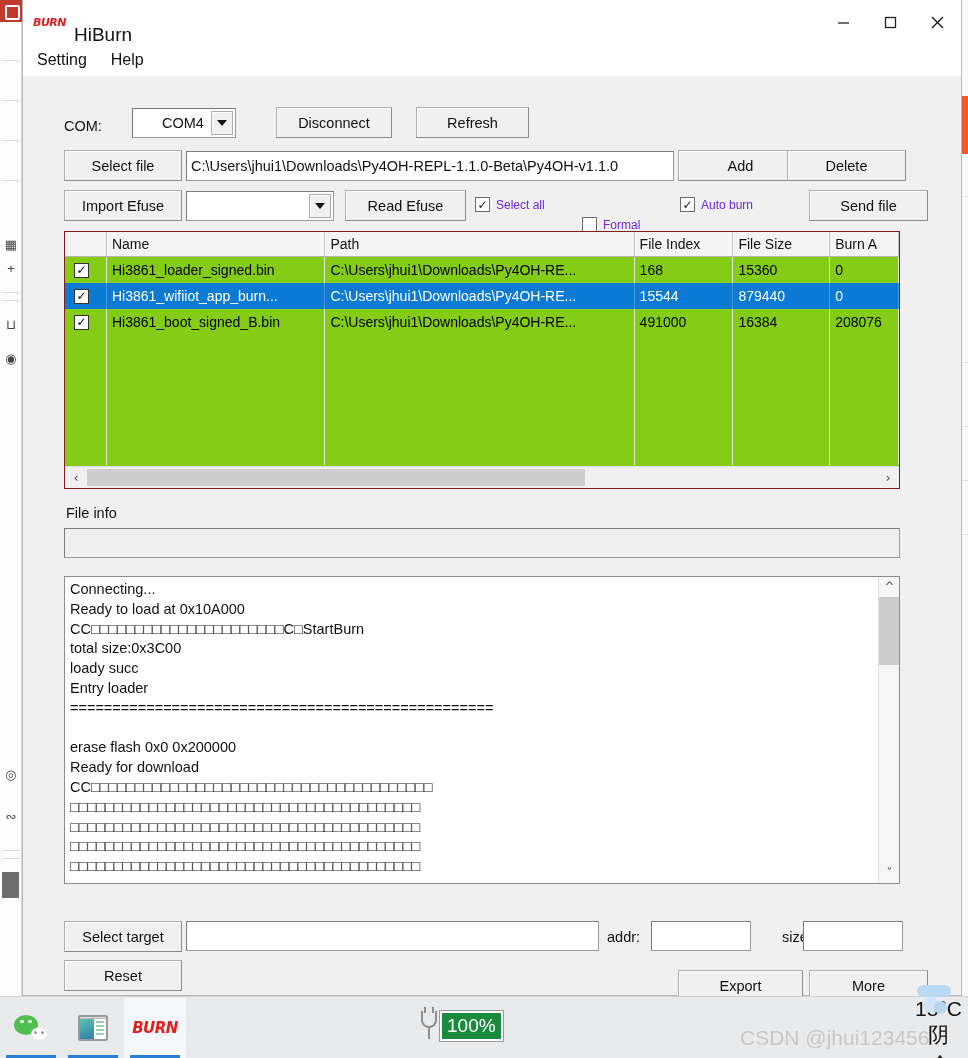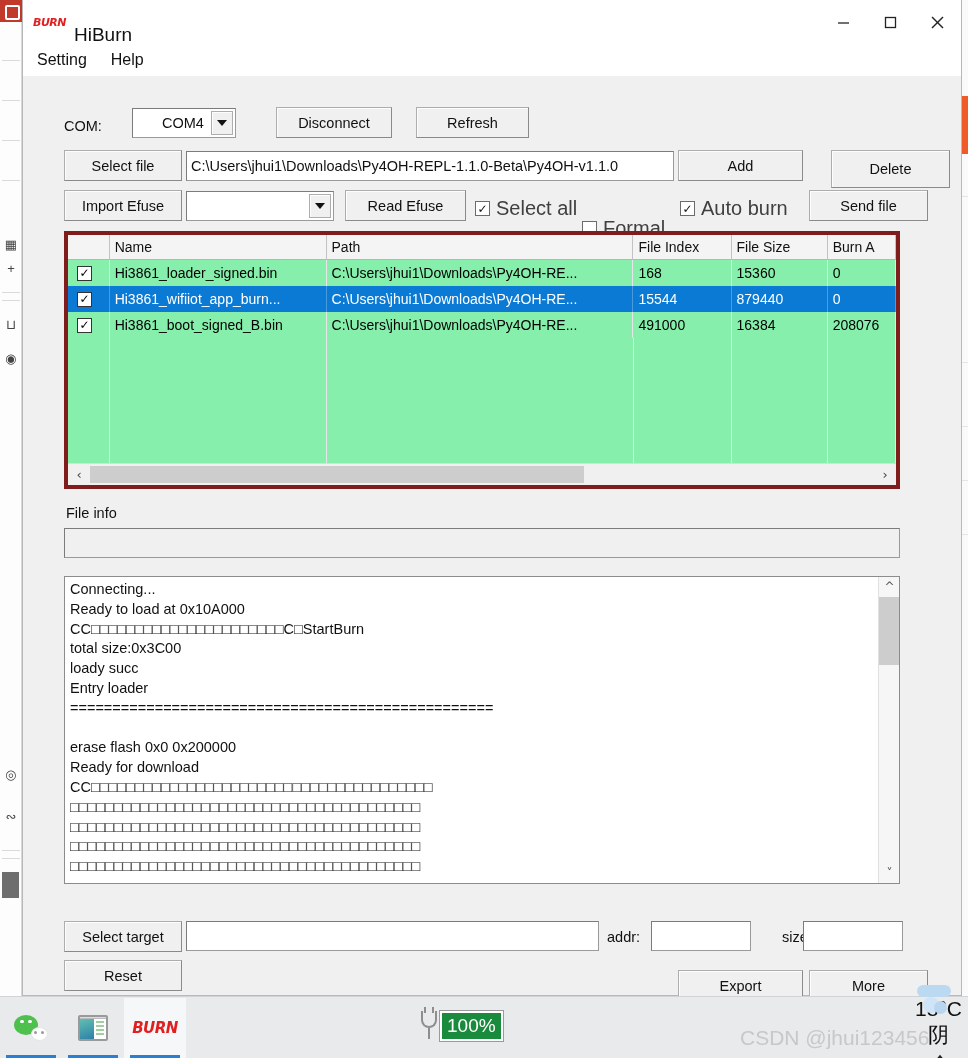--- a/index.html
+++ b/index.html
@@ -133,26 +133,26 @@
     position: absolute; font-size: 14.5px; color: #111;
     font-family: "Liberation Sans", sans-serif; white-space: nowrap;
   }
   .w-check { position: absolute; display: flex; align-items: center; }
   .chk-box {
     width: 15px; height: 15px; background: #fff; border: 1px solid #6b6b6b;
     display: flex; align-items: center; justify-content: center;
     font-size: 12px; color: #111; line-height: 1;
     font-family: "DejaVu Sans", sans-serif;
   }
-  .chk-label { margin-left: 6px; font-size: 20px; color: #404040; white-space: nowrap; }
+  .chk-label { margin-left: 6px; font-size: 12px; color: #6d28d9; white-space: nowrap; }
 
   
   .grid {
-    position: absolute; background: #86efac;
-    border: 4px solid #7f1d1d;
+    position: absolute; background: #84cc16;
+    border: 1px solid #7f1d1d;
     overflow: hidden;
   }
   .grid-head { display: flex; height: 25px; background: #f0f0f0; }
   .gh {
     border-right: 1px solid #c2c2c2; border-bottom: 1px solid #b5b5b5;
     font-size: 14px; color: #111; display: flex; align-items: center;
     padding-left: 5px; background: #f4f4f4; overflow: hidden; white-space: nowrap;
   }
   .grid-row { display: flex; height: 26px; }
   .grid-row.sel { background: #0b7ad5; color: #ffffff; }
@@ -346,21 +346,21 @@
         <span class="combo-arrow">
             <i></i>
           </span>
       </div>
       <div class="w-btn" style="left:253px; top:31px; width:116px; height:31px;">Disconnect</div>
       <div class="w-btn" style="left:393px; top:31px; width:113px; height:31px;">Refresh</div>
 
       <div class="w-btn" style="left:41px; top:74px; width:118px; height:31px;">Select file</div>
       <div class="w-text" style="left:163px; top:75px; width:488px; height:30px;">C:\Users\jhui1\Downloads\Py4OH-REPL-1.1.0-Beta\Py4OH-v1.1.0</div>
       <div class="w-btn" style="left:655px; top:74px; width:125px; height:31px;">Add</div>
-      <div class="w-btn" style="left:808px; top:74px; width:119px; height:38px;">Delete</div>
+      <div class="w-btn" style="left:764px; top:74px; width:119px; height:31px;">Delete</div>
 
       <div class="w-btn" style="left:41px; top:114px; width:118px; height:31px;">Import Efuse</div>
       <div class="w-combo" style="left:163px; top:115px; width:148px; height:30px;">
         <span></span>
         <span class="combo-arrow">
             <i></i>
           </span>
       </div>
       <div class="w-btn" style="left:322px; top:114px; width:121px; height:31px;">Read Efuse</div>
 

